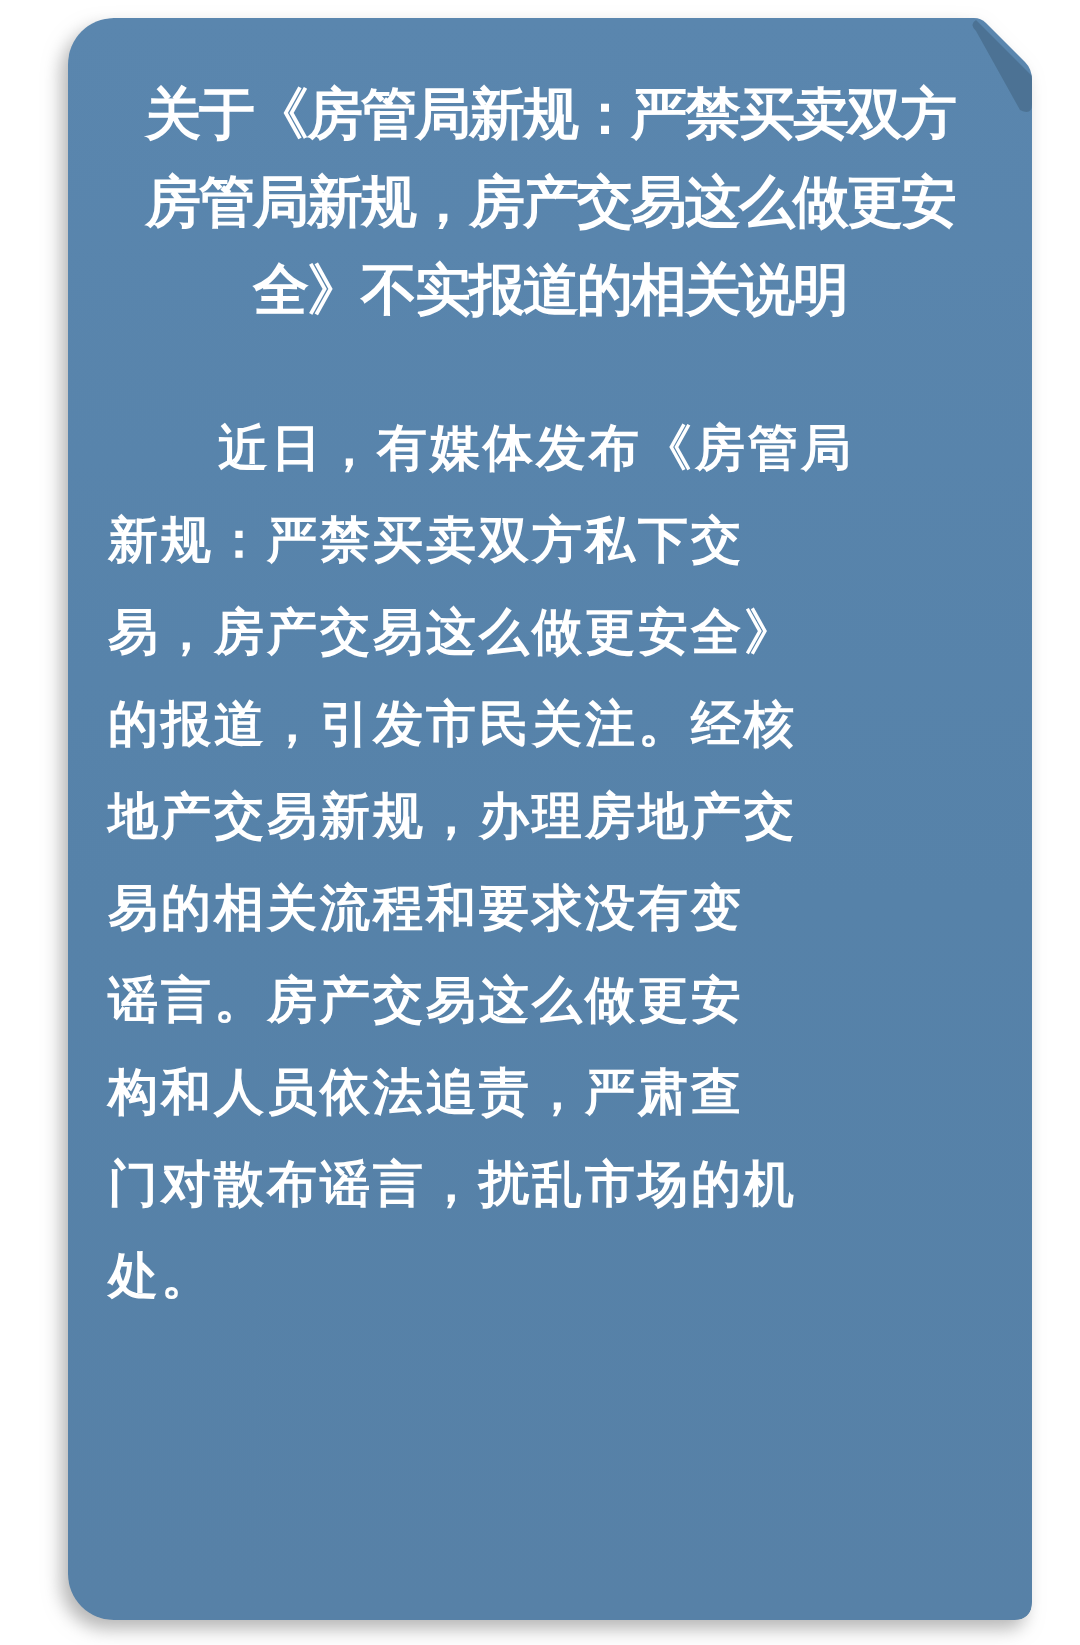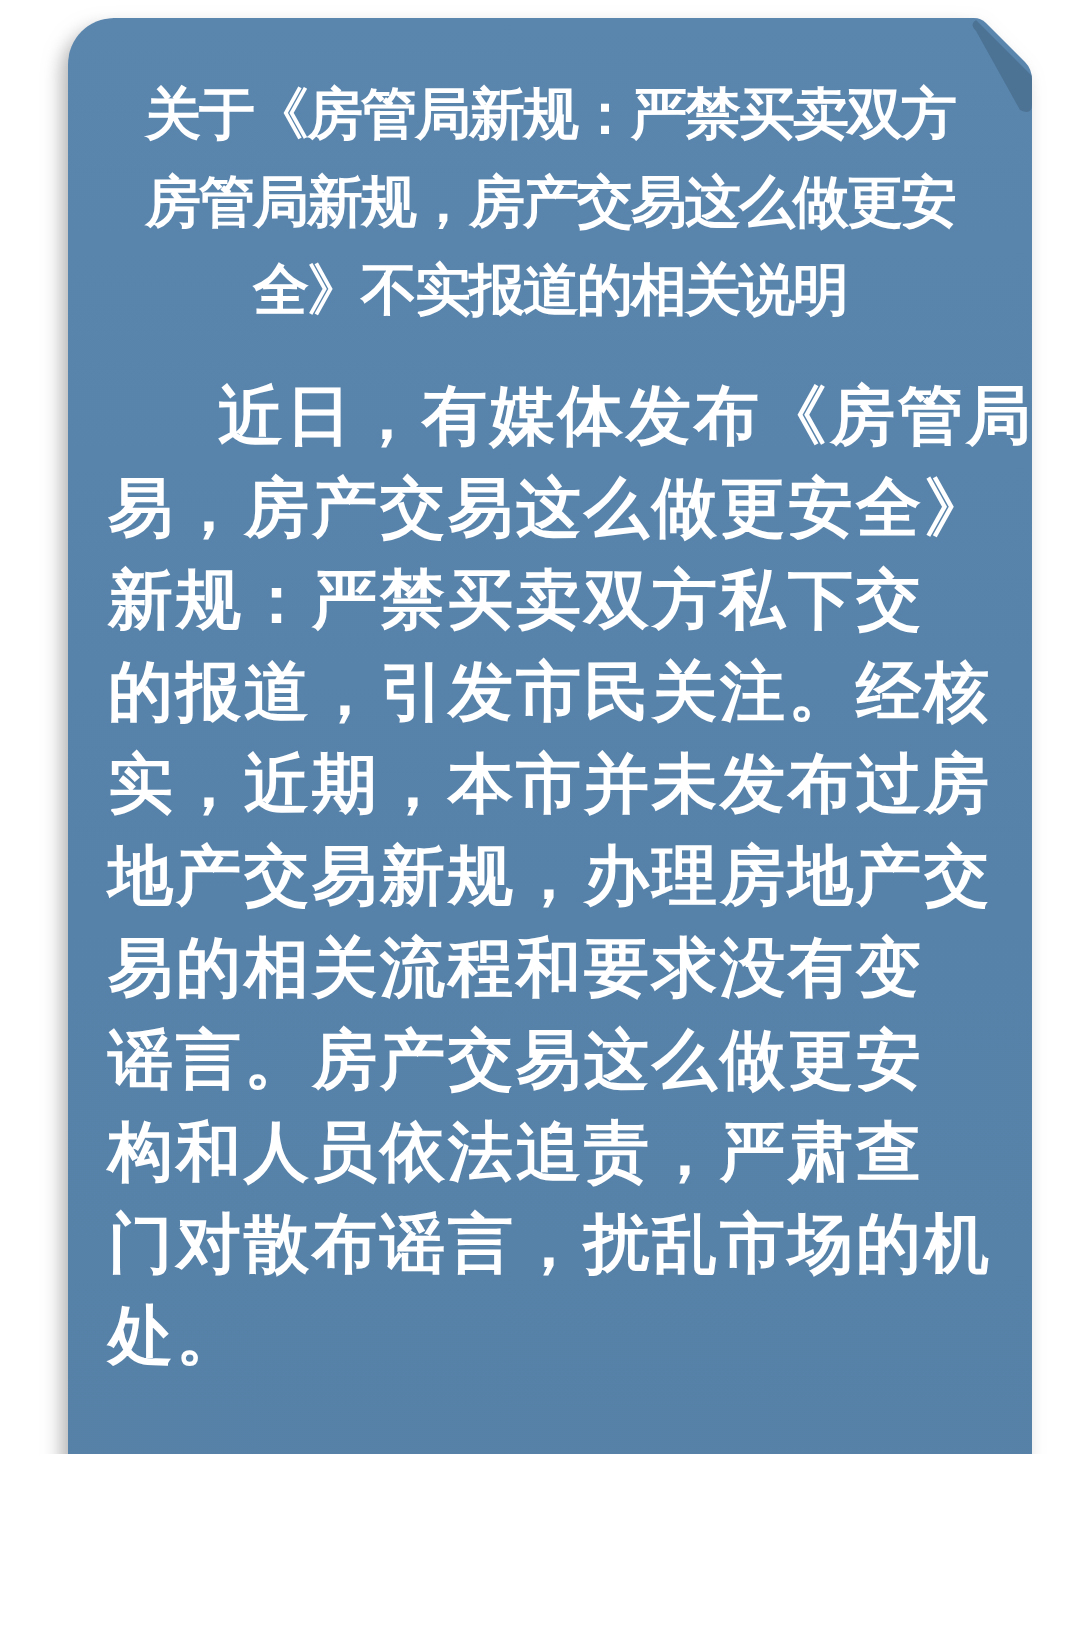--- a/index.html
+++ b/index.html
@@ -2,21 +2,21 @@
 <html lang="zh"><head>
 <meta charset="utf-8">
 <style>
   html, body {
     margin: 0;
     padding: 0;
   }
   .page {
     position: relative;
     width: 1080px;
-    height: 1454px;
+    height: 1645px;
     background: #ffffff;
     overflow: hidden;
     font-family: "DejaVu Sans", "Liberation Sans", sans-serif;
     border-radius: 8px;
   }
   .card-wrap {
     position: absolute;
     left: 68px;
     top: 18px;
     width: 964px;
@@ -44,24 +44,24 @@
   .title {
     text-align: center;
     color: #ffffff;
     font-weight: bold;
     font-size: 56px;
     letter-spacing: -2px;
     line-height: 88px;
     white-space: nowrap;
   }
   .body-text {
-    margin-top: 36px;
+    margin-top: 68px;
     color: #ffffff;
     font-weight: bold;
-    font-size: 65px;
+    font-size: 50px;
     letter-spacing: 3px;
     line-height: 92px;
     white-space: nowrap;
     font-family: Liberation Serif, serif;
   }
   .body-text > .body-line:first-child {
     text-indent: 110px;
   }
 </style>
 </head>
@@ -76,24 +76,23 @@
       </svg>
 
       <div class="title">
           <div class="title-line">关于《房管局新规：严禁买卖双方</div>
           <div class="title-line">房管局新规，房产交易这么做更安</div>
           <div class="title-line">全》不实报道的相关说明</div>
         </div>
 
       <div class="body-text">
           <div class="body-line">近日，有媒体发布《房管局</div>
+          <div class="body-line">新规：严禁买卖双方私下交</div>
           <div class="body-line">易，房产交易这么做更安全》</div>
-          <div class="body-line">新规：严禁买卖双方私下交</div>
           <div class="body-line">的报道，引发市民关注。经核</div>
-          <div class="body-line">实，近期，本市并未发布过房</div>
           <div class="body-line">地产交易新规，办理房地产交</div>
           <div class="body-line">易的相关流程和要求没有变</div>
           <div class="body-line">谣言。房产交易这么做更安</div>
           <div class="body-line">构和人员依法追责，严肃查</div>
           <div class="body-line">门对散布谣言，扰乱市场的机</div>
           <div class="body-line">处。</div>
         </div>
 
     </div>
   </div>

